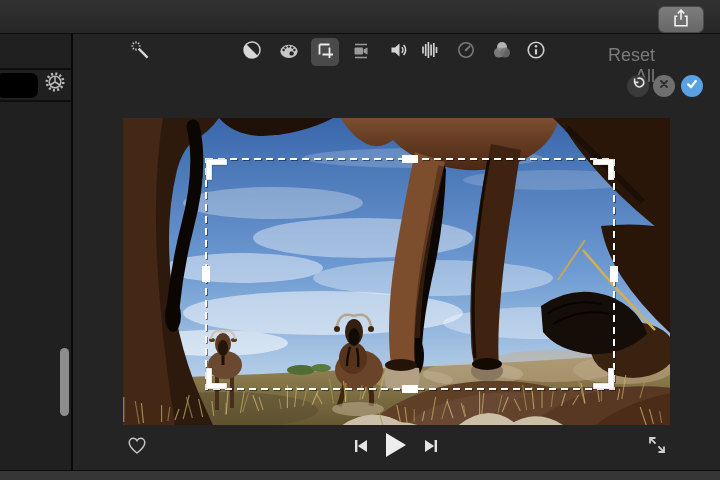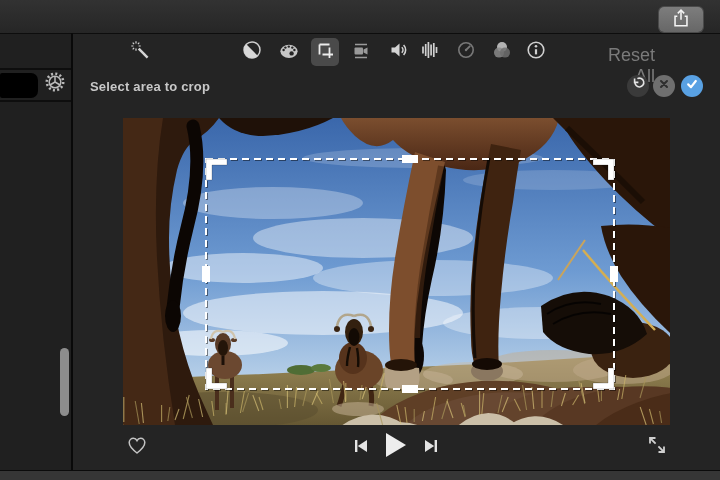--- a/index.html
+++ b/index.html
@@ -162,21 +162,20 @@
     <span>
       <svg width="22" height="22" viewBox="0 0 22 22" fill="none">
         <circle cx="11" cy="11" r="7.8" stroke="#d0d0d0" stroke-width="1.6"></circle>
         <circle cx="11" cy="7.2" r="1.3" fill="#d0d0d0"></circle>
         <path d="M11 10.2 V15.4" stroke="#d0d0d0" stroke-width="2.2"></path>
       </svg>
     </span>
   </div>
   <div class="reset-all">Reset All</div>
 
-  <div class="crop-instruction">Select area to crop</div>
   <div class="round-btn btn-undo">
     <span>
       <svg width="16" height="16" viewBox="0 0 16 16" fill="none" stroke="#e4e4e4" stroke-width="1.6">
         <path d="M4.6 2.6 V6.4 H8.4"></path>
         <path d="M5 6 a4.4 4.4 0 1 0 2.4 -3.4"></path>
       </svg>
     </span>
   </div>
   <div class="round-btn btn-cancel">
     <span>

